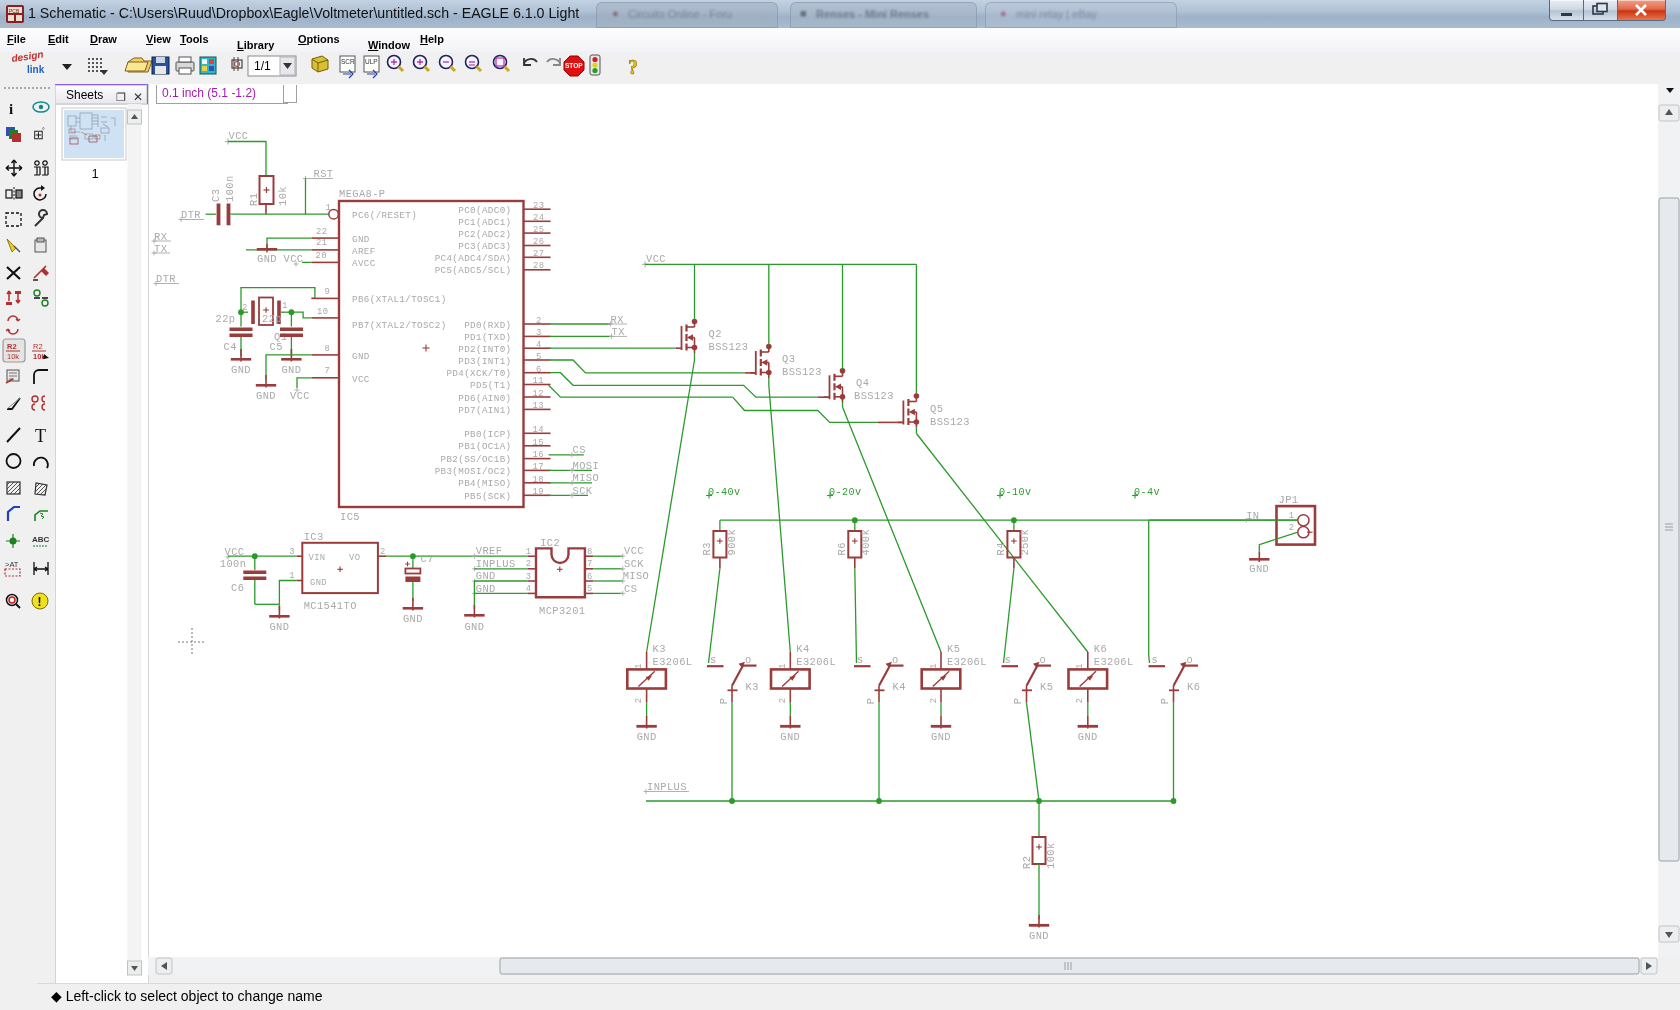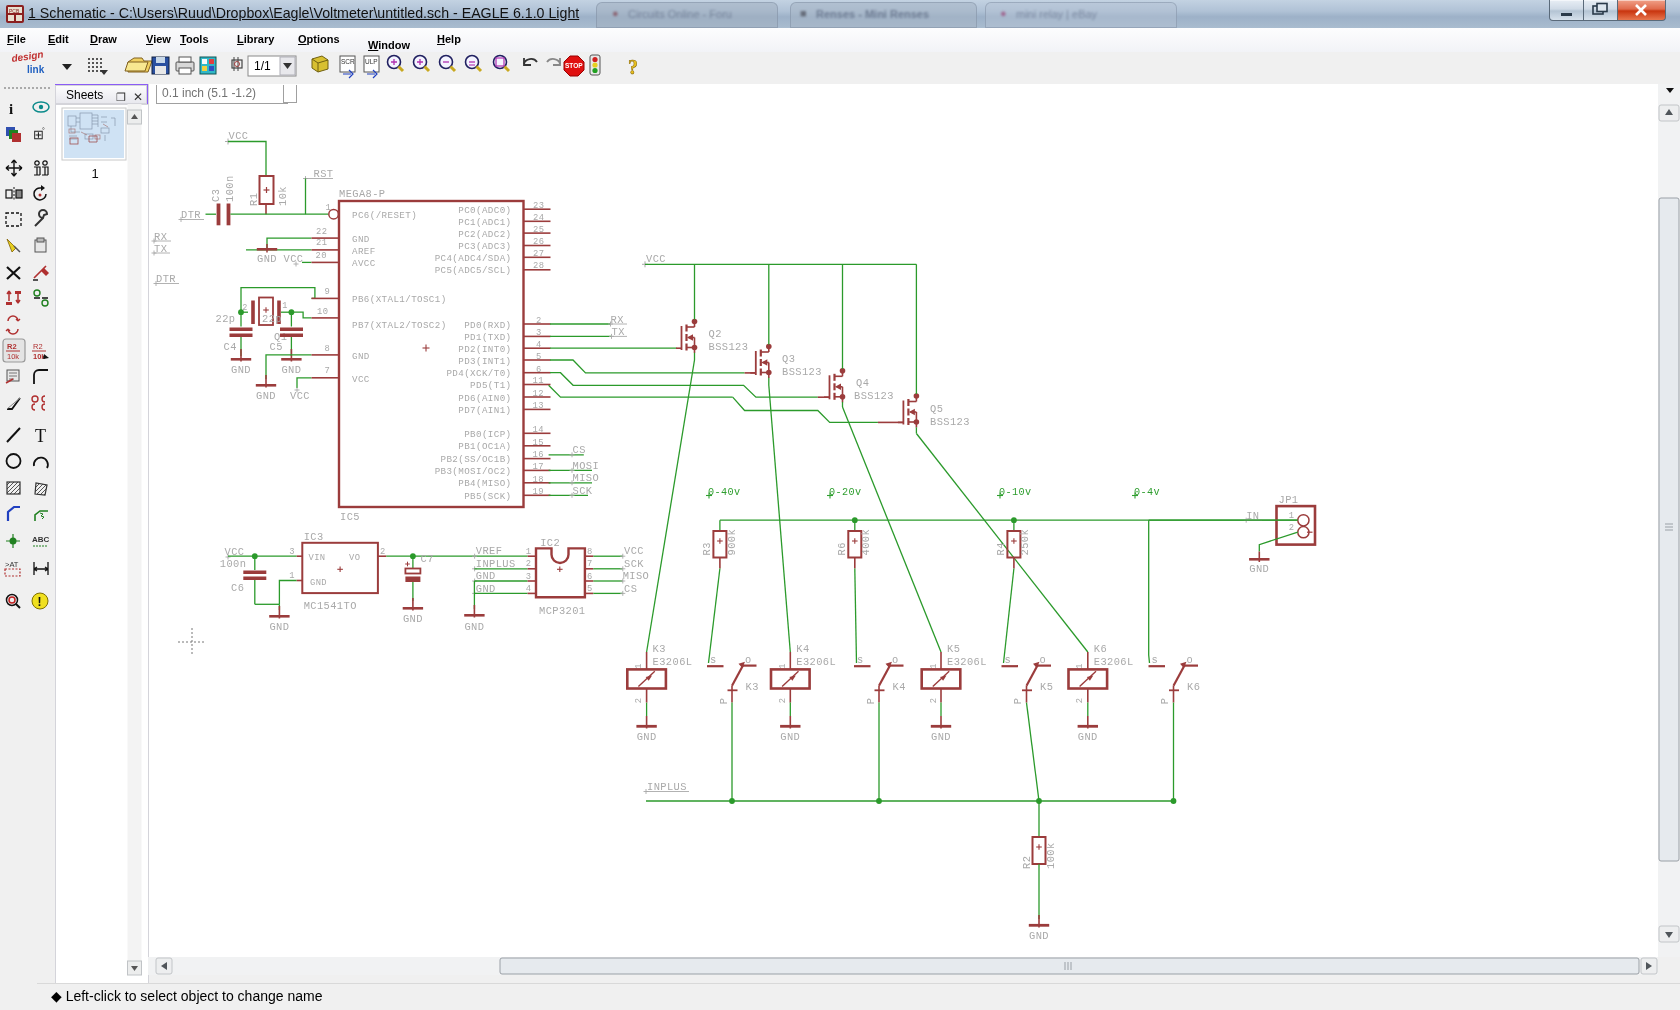--- a/index.html
+++ b/index.html
@@ -1,20 +1,20 @@
 <!DOCTYPE html>
 <html><head>
 <meta charset="utf-8">
 <style>
 html,body{margin:0;padding:0;}
 body{width:1680px;height:1010px;overflow:hidden;font-family:"Liberation Sans",sans-serif;background:#f0f0f0;position:relative;}
 .abs{position:absolute;}
 
 #titlebar{left:0;top:0;width:1680px;height:28px;background:linear-gradient(180deg,#c3d2e2 0%,#b0c2d6 40%,#9db1c8 60%,#a9bccf 100%);border-bottom:1px solid #7b8fa5;}
-#titlebar .ttext{left:28px;top:5px;font-size:14.2px;color:#111;white-space:nowrap;text-decoration:underline;}
+#titlebar .ttext{left:28px;top:5px;font-size:14.2px;color:#111;white-space:nowrap;}
 .ghosttab{top:2px;height:24px;border-radius:6px 6px 0 0;background:rgba(165,180,198,.65);border:1px solid rgba(120,135,155,.45);}
 .ghosttxt{font-size:11px;color:rgba(50,60,90,.4);filter:blur(1.2px);white-space:nowrap;}
 
 .wbtn{top:0px;height:20px;border:1px solid #5a6a7a;border-top:none;box-shadow:inset 0 1px 0 rgba(255,255,255,.5);}
 #btnmin{left:1549px;width:33px;border-radius:0 0 0 4px;background:linear-gradient(180deg,#e8eef5 0%,#cfdae6 45%,#b4c4d4 55%,#d6e1ec 100%);}
 #btnmax{left:1583px;width:33px;background:linear-gradient(180deg,#e8eef5 0%,#cfdae6 45%,#b4c4d4 55%,#d6e1ec 100%);}
 #btnclose{left:1617px;width:47px;border-radius:0 0 4px 0;background:linear-gradient(180deg,#f0a088 0%,#e06a4c 45%,#c8350f 55%,#e8764e 100%);}
 .glyph{position:absolute;left:0;top:0;width:100%;height:100%;}
 
 #menubar{left:0;top:28px;width:1680px;height:24px;background:linear-gradient(180deg,#fdfdfe,#f2f3f7);border-bottom:1px solid #e2e2e6;}
@@ -22,21 +22,21 @@
 
 #toolbar{left:0;top:52px;width:1680px;height:32px;background:#f0f0f0;border-bottom:1px solid #d9d9d9;}
 
 #lefttools{left:0;top:84px;width:55px;height:899px;background:#f0f0f0;}
 
 #sheets{left:55px;top:84px;width:93px;height:899px;background:#8b5cf6;}
 #sheetshdr{left:0;top:1px;width:92px;height:19px;background:linear-gradient(180deg,#fcfcfd,#e8e8ee);border:1px solid #d4d4da;font-size:12px;color:#000;padding-left:10px;line-height:18px;box-sizing:border-box;}
 #sheetsbody{left:0;top:20px;width:92px;height:891px;background:#fff;border:1px solid #d4d4da;}
 
 #canvas{left:148px;top:84px;width:1510px;height:873px;background:#fff;border-left:1px solid #d4d4da;}
-#coordbox{left:156px;top:85px;width:125px;height:17px;background:#fff;border:1px solid #a0a0a0;border-top:none;font-size:12px;color:#737373;padding:1px 0 0 5px;}
+#coordbox{left:156px;top:85px;width:125px;height:17px;background:#fff;border:1px solid #a0a0a0;border-top:none;font-size:12px;color:#a21caf;padding:1px 0 0 5px;}
 #coordbox2{left:283px;top:85px;width:12px;height:17px;background:#fff;border:1px solid #a0a0a0;border-top:none;}
 
 #vsb{left:1658px;top:84px;width:22px;height:873px;background:#f0f0f0;}
 #hsb{left:148px;top:957px;width:1510px;height:18px;background:#f0f0f0;}
 
 #statusbar{left:0;top:983px;width:1680px;height:27px;background:#f0f0f0;border-top:1px solid #d9d9d9;margin-left:37px;}
 #statusbar .stext{left:14px;top:4px;font-size:14px;color:#000;}
 .schtext{font-family:"Liberation Mono",monospace;}
 </style>
 </head>
@@ -77,24 +77,24 @@
       </svg>
     </div>
 </div>
 
 <div id="menubar" class="abs">
     <span class="mi abs" style="left:7px;top:5px;padding:0"><u>F</u>ile</span>
     <span class="mi abs" style="left:48px;top:5px;padding:0"><u>E</u>dit</span>
     <span class="mi abs" style="left:90px;top:5px;padding:0"><u>D</u>raw</span>
     <span class="mi abs" style="left:146px;top:5px;padding:0"><u>V</u>iew</span>
     <span class="mi abs" style="left:180px;top:5px;padding:0"><u>T</u>ools</span>
-    <span class="mi abs" style="left:237px;top:5px;padding:0"><u>L</u>ibrary</span>
+    <span class="mi abs" style="left:237px;top:11px;padding:0"><u>L</u>ibrary</span>
     <span class="mi abs" style="left:298px;top:5px;padding:0"><u>O</u>ptions</span>
     <span class="mi abs" style="left:368px;top:11px;padding:0"><u>W</u>indow</span>
-    <span class="mi abs" style="left:437px;top:5px;padding:0"><u>H</u>elp</span>
+    <span class="mi abs" style="left:420px;top:5px;padding:0"><u>H</u>elp</span>
   </div>
 
 <div id="toolbar" class="abs">
   <svg class="abs" style="left:0;top:0" width="1680" height="32" viewBox="0 52 1680 32" id="toolbarsvg">
       <text x="12" y="62" font-size="10" font-style="italic" font-weight="bold" fill="#c03030" font-family="Liberation Sans" transform="rotate(-8 12 62)">design</text>
       <text x="27" y="73" font-size="10" font-weight="bold" fill="#2060c0" font-family="Liberation Sans">link</text>
       <path d="M62,64 l10,0 l-5,6 z" fill="#222"></path>
       <rect x="88" y="58" width="2" height="2" fill="#555"></rect>
       <rect x="88" y="62" width="2" height="2" fill="#555"></rect>
       <rect x="88" y="66" width="2" height="2" fill="#555"></rect>

